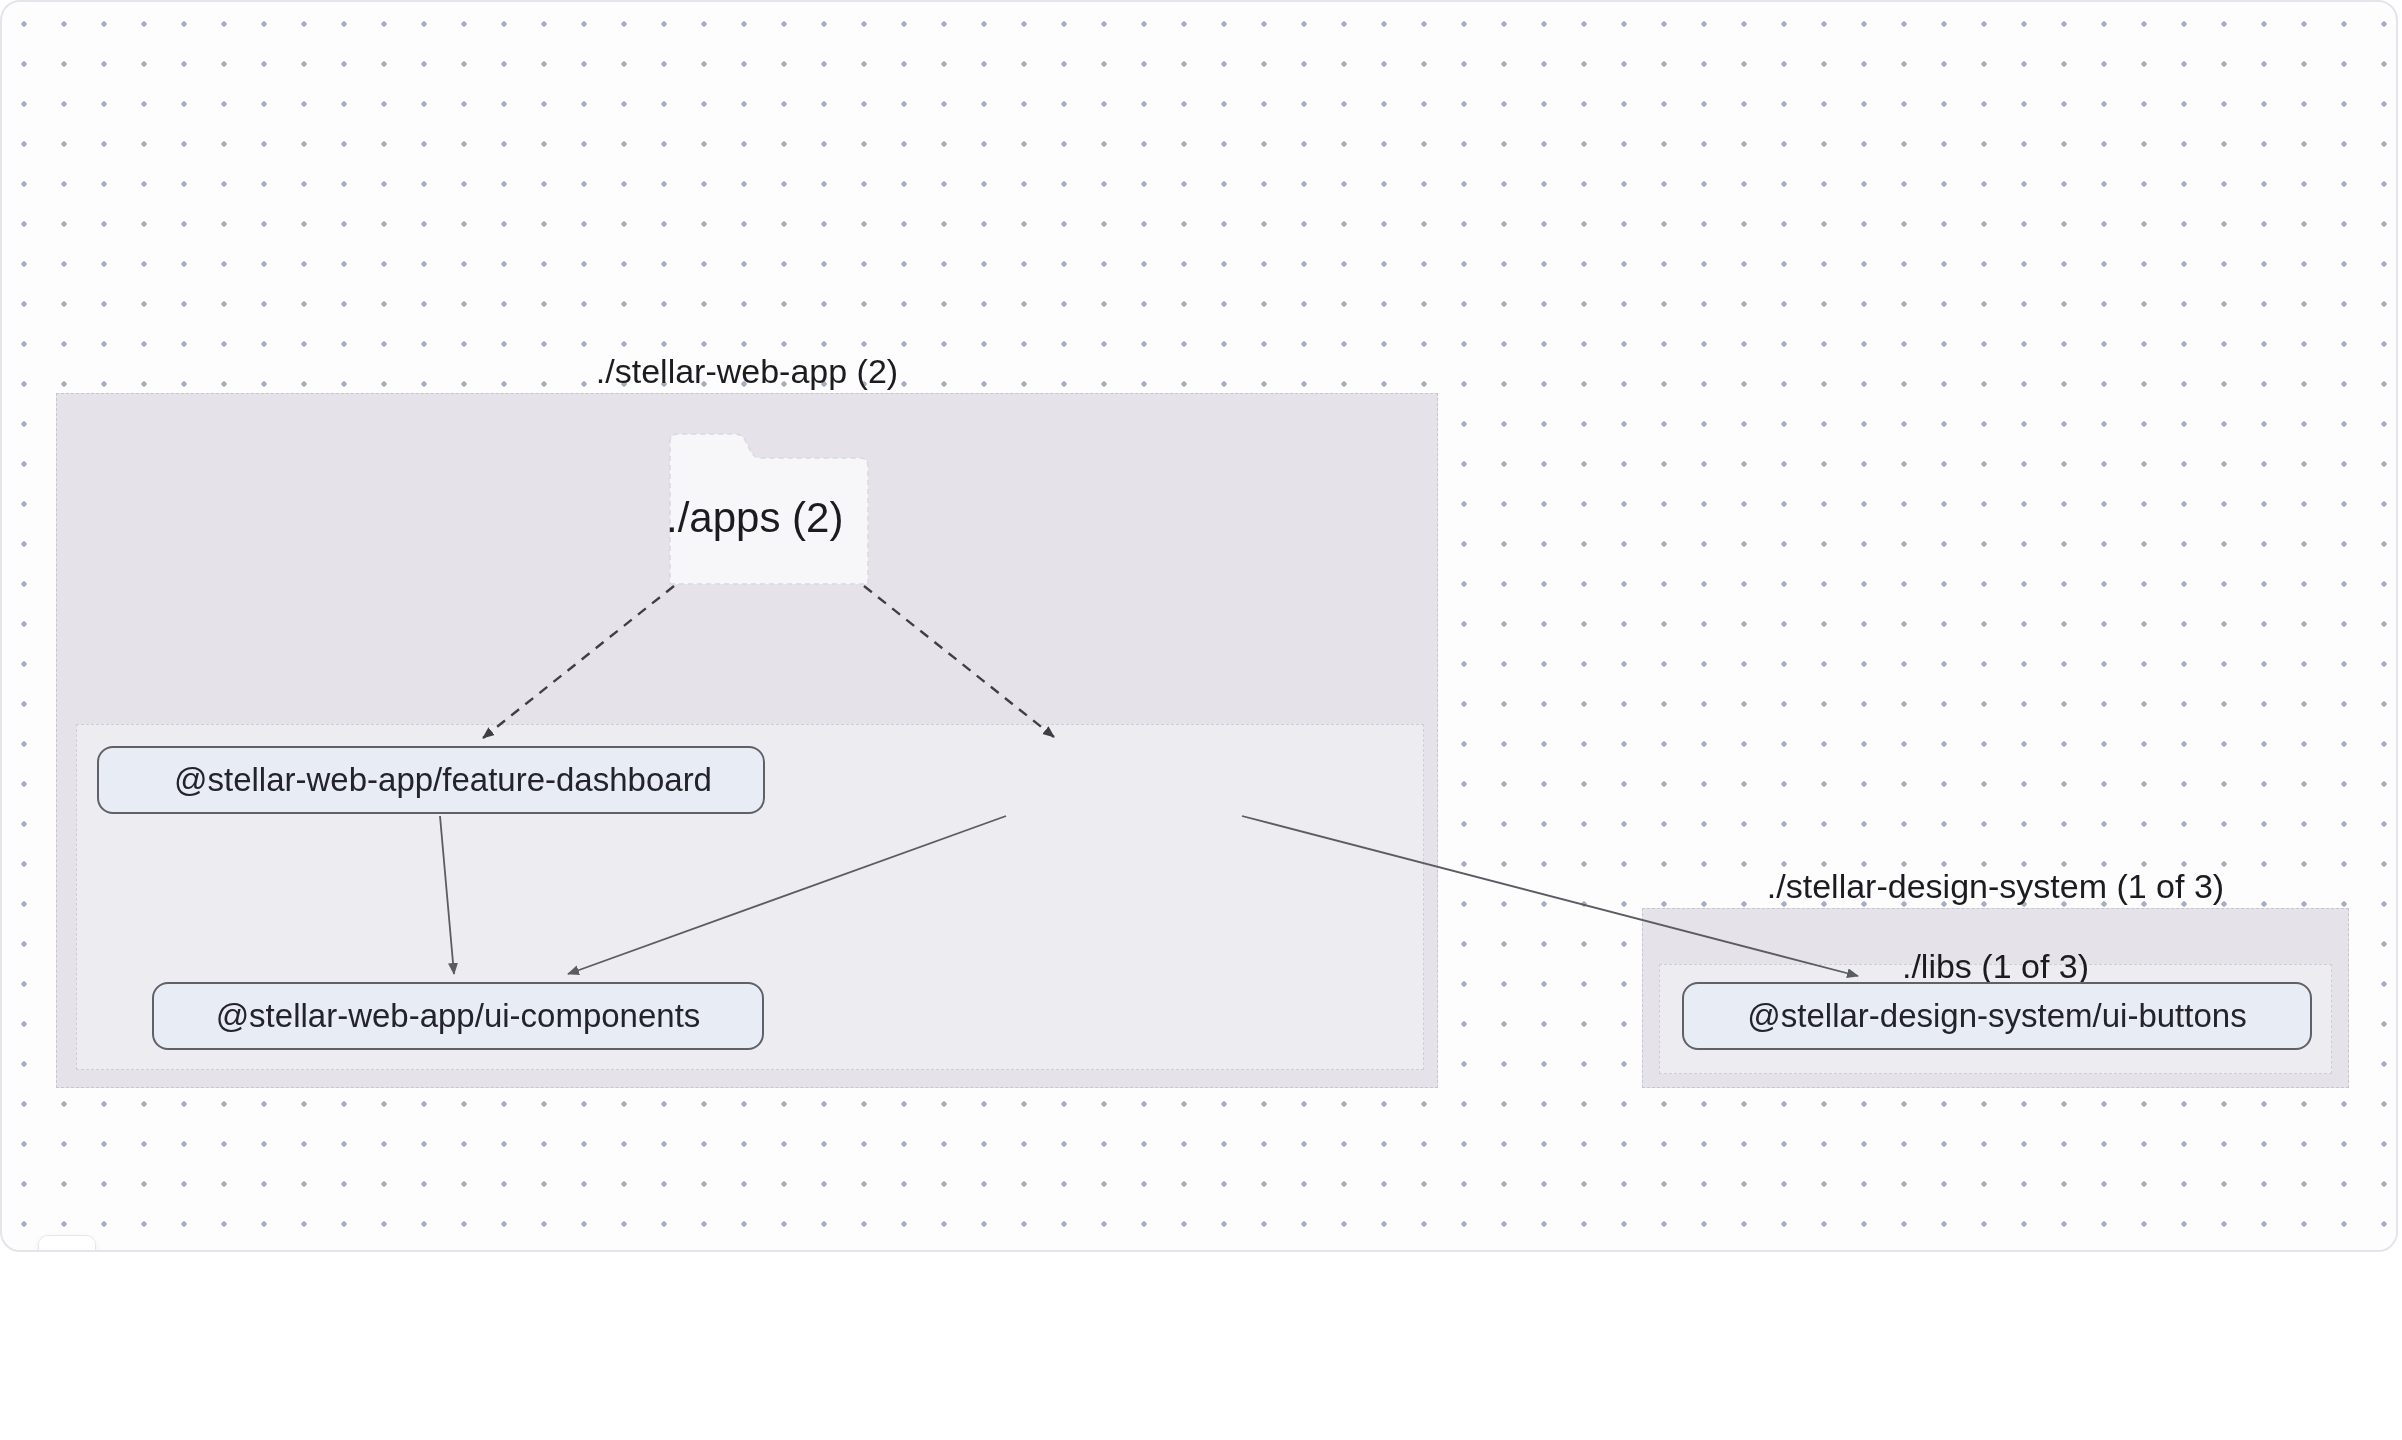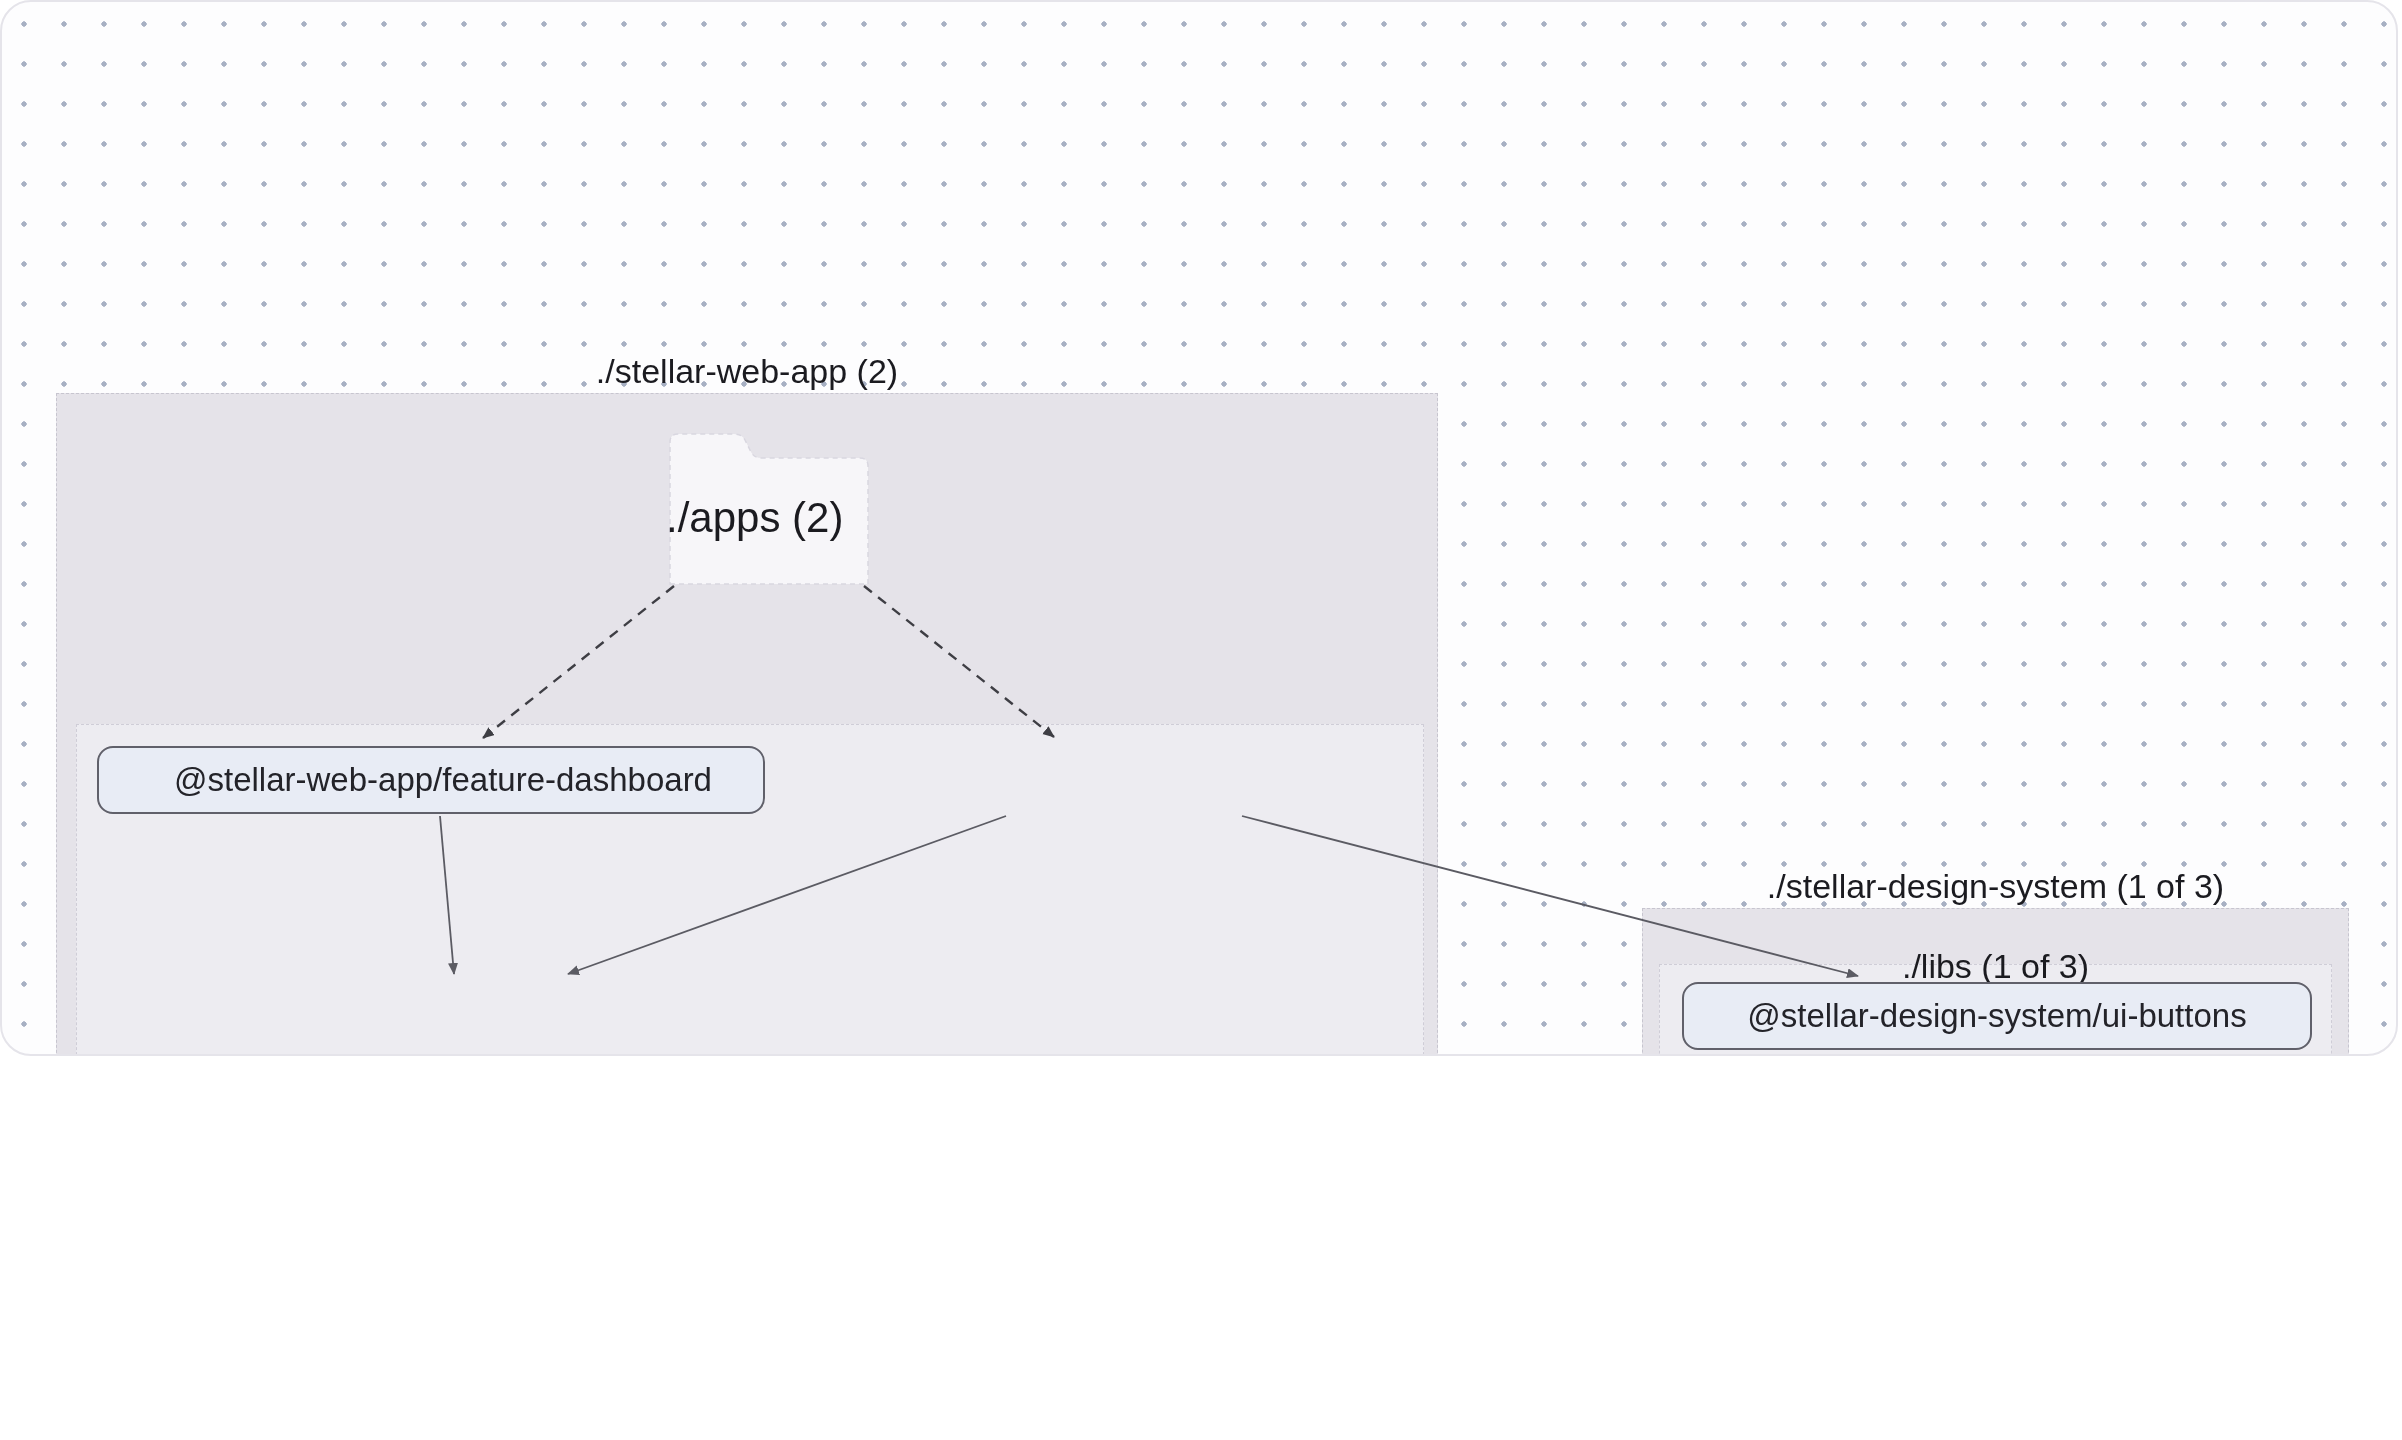--- a/index.html
+++ b/index.html
@@ -1,28 +1,28 @@
 <!DOCTYPE html>
 <html><head>
 <meta charset="utf-8">
 <style>
   html, body { margin: 0; padding: 0; background: #ffffff; }
   body { width: 2402px; height: 1440px; font-family: "Liberation Sans", sans-serif; }
 
   #canvas {
     position: relative;
     width: 2398px;
-    height: 1056px;
+    height: 1252px;
     margin: 0;
     background-color: #fdfdfe;
     background-image: radial-gradient(circle, #a7b0c3 2.5px, rgba(167,176,195,0) 2.7px);
     background-size: 40px 40px;
     background-position: 2px 2px;
     border: 2px solid #e5e4ea;
-    border-radius: 31px;
+    border-radius: 20px;
     overflow: hidden;
     box-sizing: border-box;
   }
 
   .group {
     position: absolute;
     background: #e5e3e9;
     border: 1px dashed #c7c5cf;
     box-sizing: border-box;
   }
@@ -163,20 +163,21 @@
     <line x1="862" y1="584" x2="1052" y2="735" stroke="#3e3e44" stroke-width="2.4" stroke-dasharray="10 8" marker-end="url(#arrow-dark)"></line>
 
     <line x1="438" y1="814" x2="452" y2="972" stroke="#5b5b63" stroke-width="1.8" marker-end="url(#arrow-mid)"></line>
 
     <line x1="1004" y1="814" x2="566" y2="972" stroke="#5b5b63" stroke-width="1.8" marker-end="url(#arrow-mid)"></line>
 
     <line x1="1240" y1="814" x2="1856" y2="974" stroke="#5b5b63" stroke-width="1.8" marker-end="url(#arrow-mid)"></line>
   </svg>
 
   <div class="node" style="left:95px; top:744px; width:668px; height:68px;padding-left:24px;">@stellar-web-app/feature-dashboard</div>
+  <div class="node" style="left:150px; top:980px; width:612px; height:68px;">@stellar-web-app/ui-components</div>
   <div class="node" style="left:1680px; top:980px; width:630px; height:68px;">@stellar-design-system/ui-buttons</div>
 
   <div id="toolbar">
     <button class="tool-btn">
       <svg width="28" height="28" viewBox="0 0 24 24" fill="none" stroke="#4b4b52" stroke-width="2" stroke-linecap="round">
         <path d="M4 8.4 V6.6 Q4 4 6.6 4 H8.4"></path>
         <path d="M15.6 4 H17.4 Q20 4 20 6.6 V8.4"></path>
         <path d="M20 15.6 V17.4 Q20 20 17.4 20 H15.6"></path>
         <path d="M8.4 20 H6.6 Q4 20 4 17.4 V15.6"></path>
         <circle cx="12" cy="12" r="3.6"></circle>

